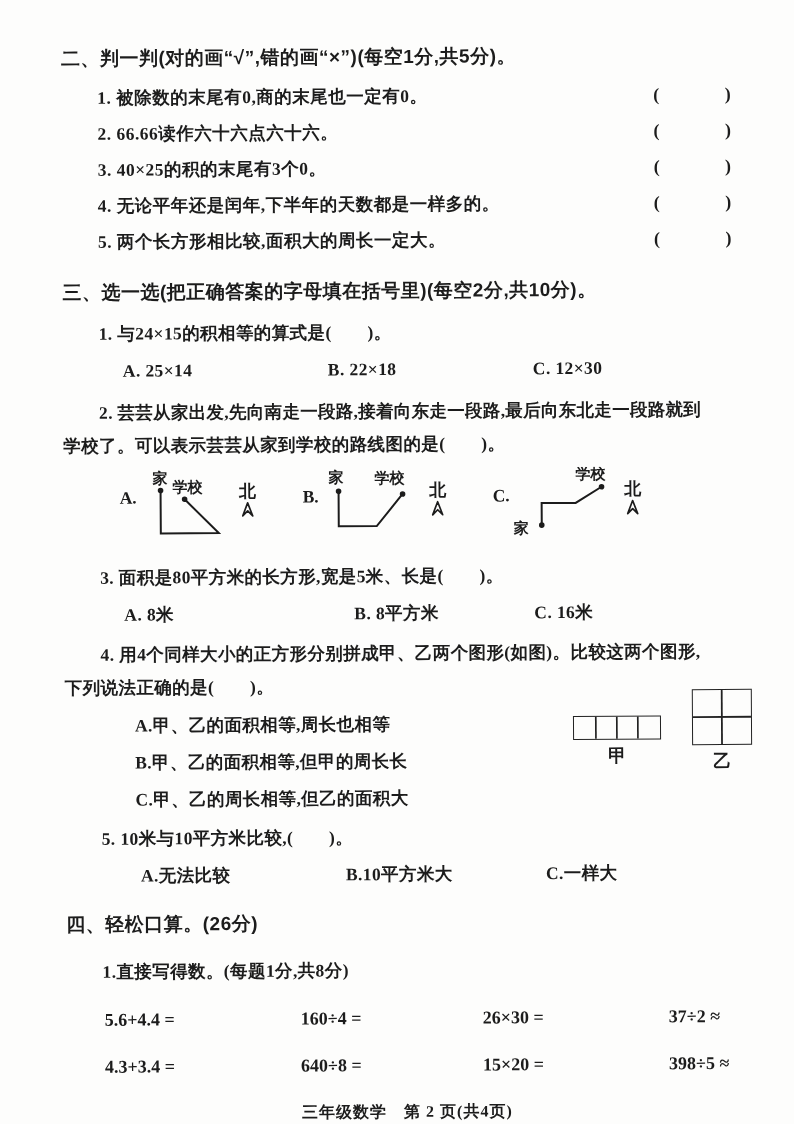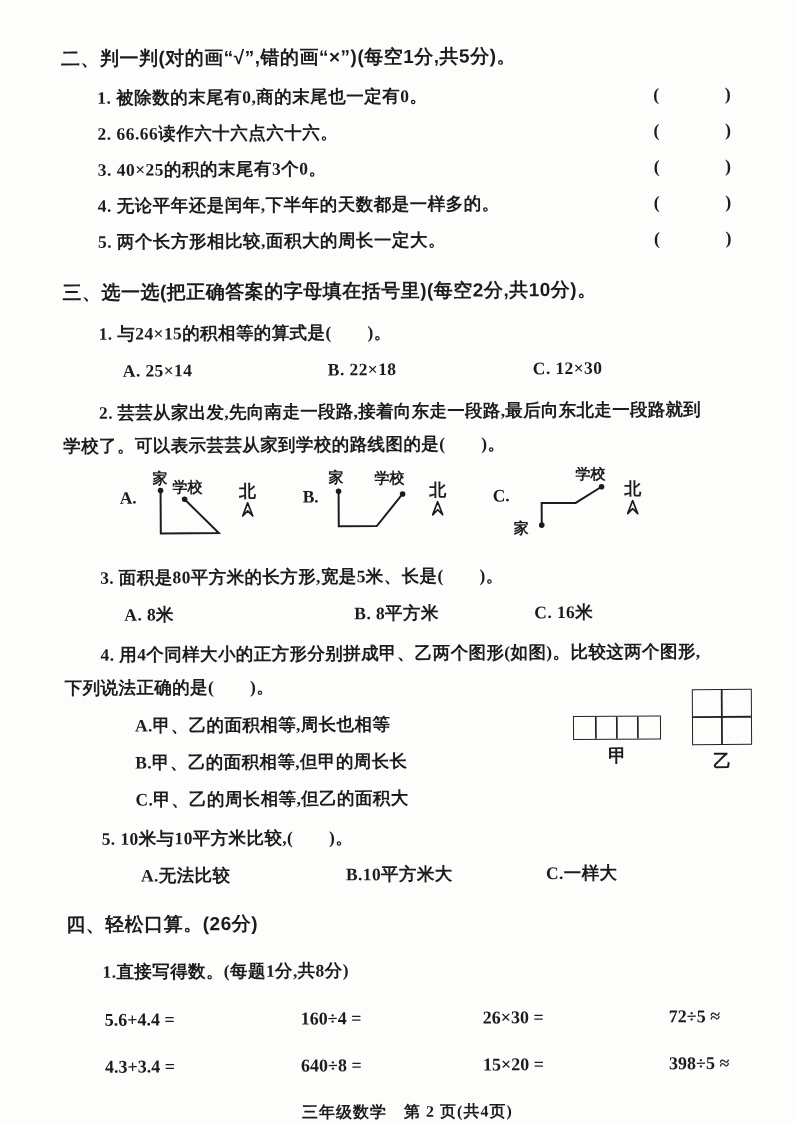--- a/index.html
+++ b/index.html
@@ -204,21 +204,21 @@
       <span>C.一样大</span>
     </div>
 
     <div class="sec-title s4-title">四、轻松口算。(26分)</div>
     <div class="sub1">1.直接写得数。(每题1分,共8分)</div>
 
     <div class="math-row">
       <span>5.6+4.4 =</span>
       <span>160÷4 =</span>
       <span>26×30 =</span>
-      <span>72÷5 ≈</span>
+      <span>37÷2 ≈</span>
     </div>
     <div class="math-row">
       <span>4.3+3.4 =</span>
       <span>640÷8 =</span>
       <span>15×20 =</span>
       <span>398÷5 ≈</span>
     </div>
 
     <div class="footer">三年级数学　第 2 页(共4页)</div>
 

